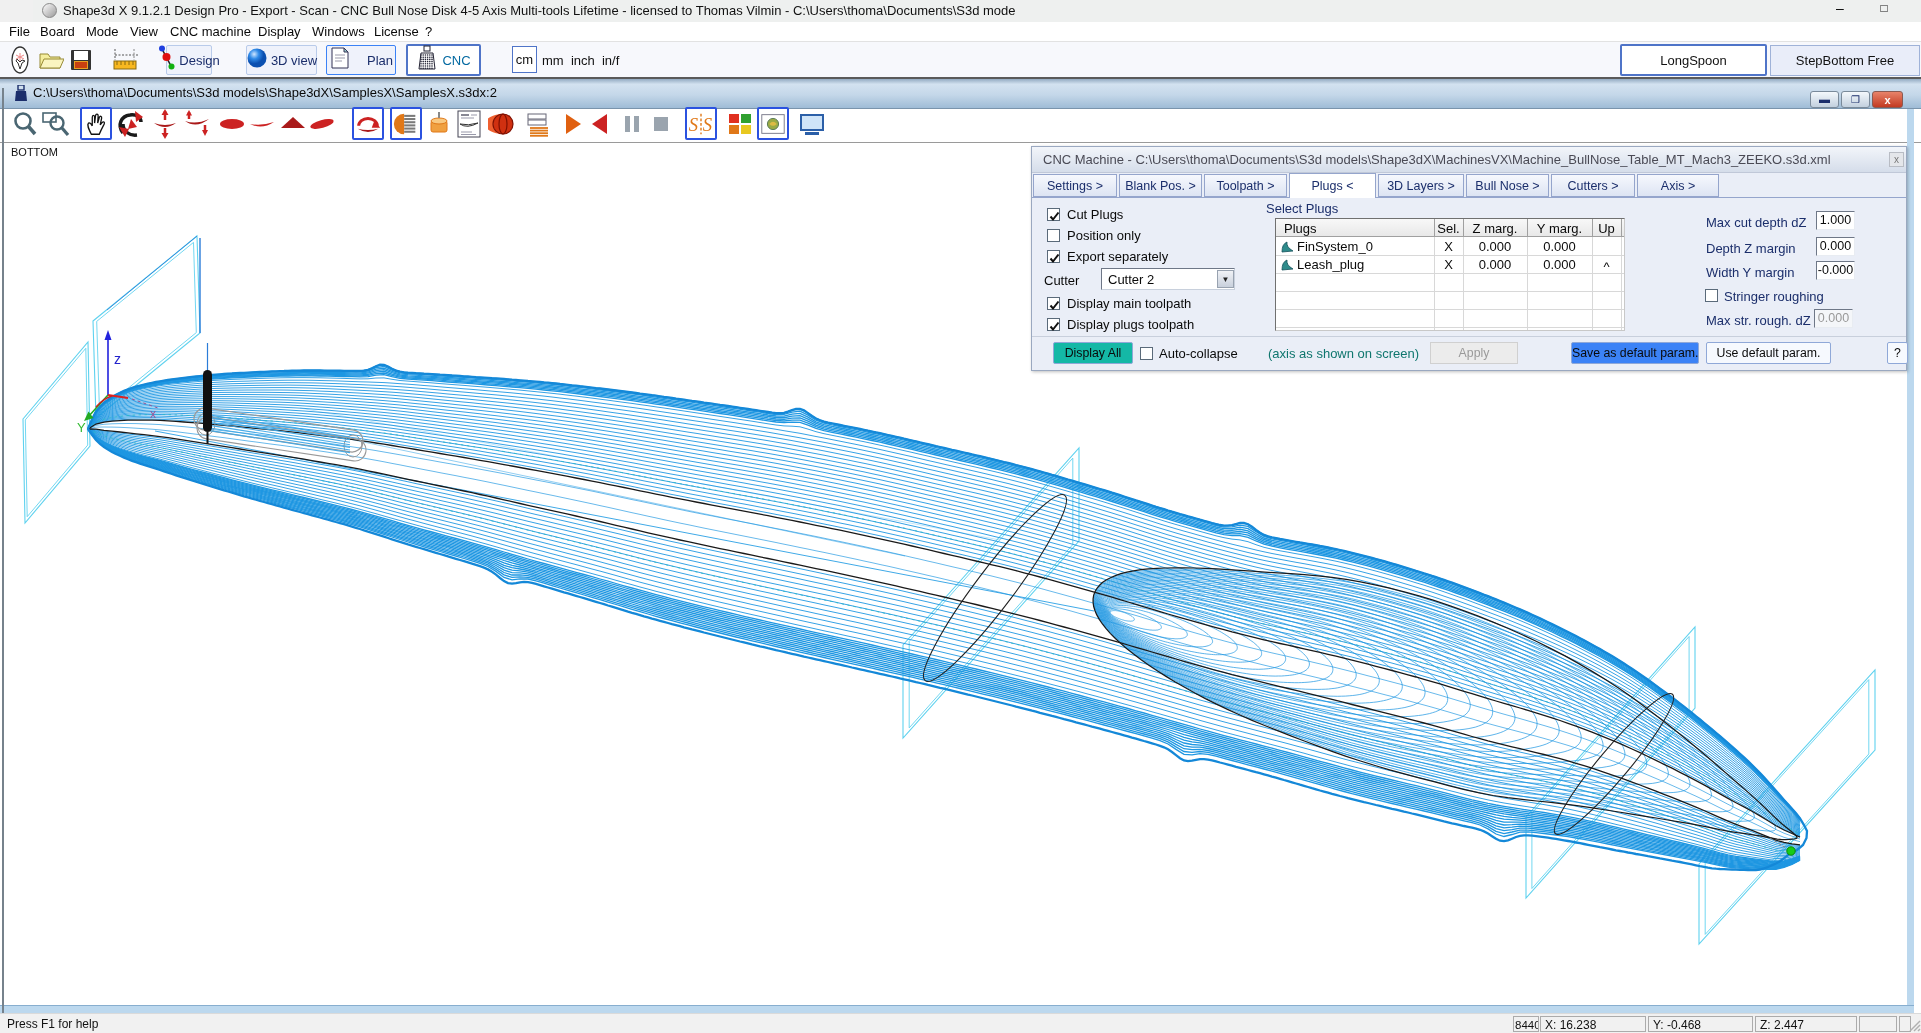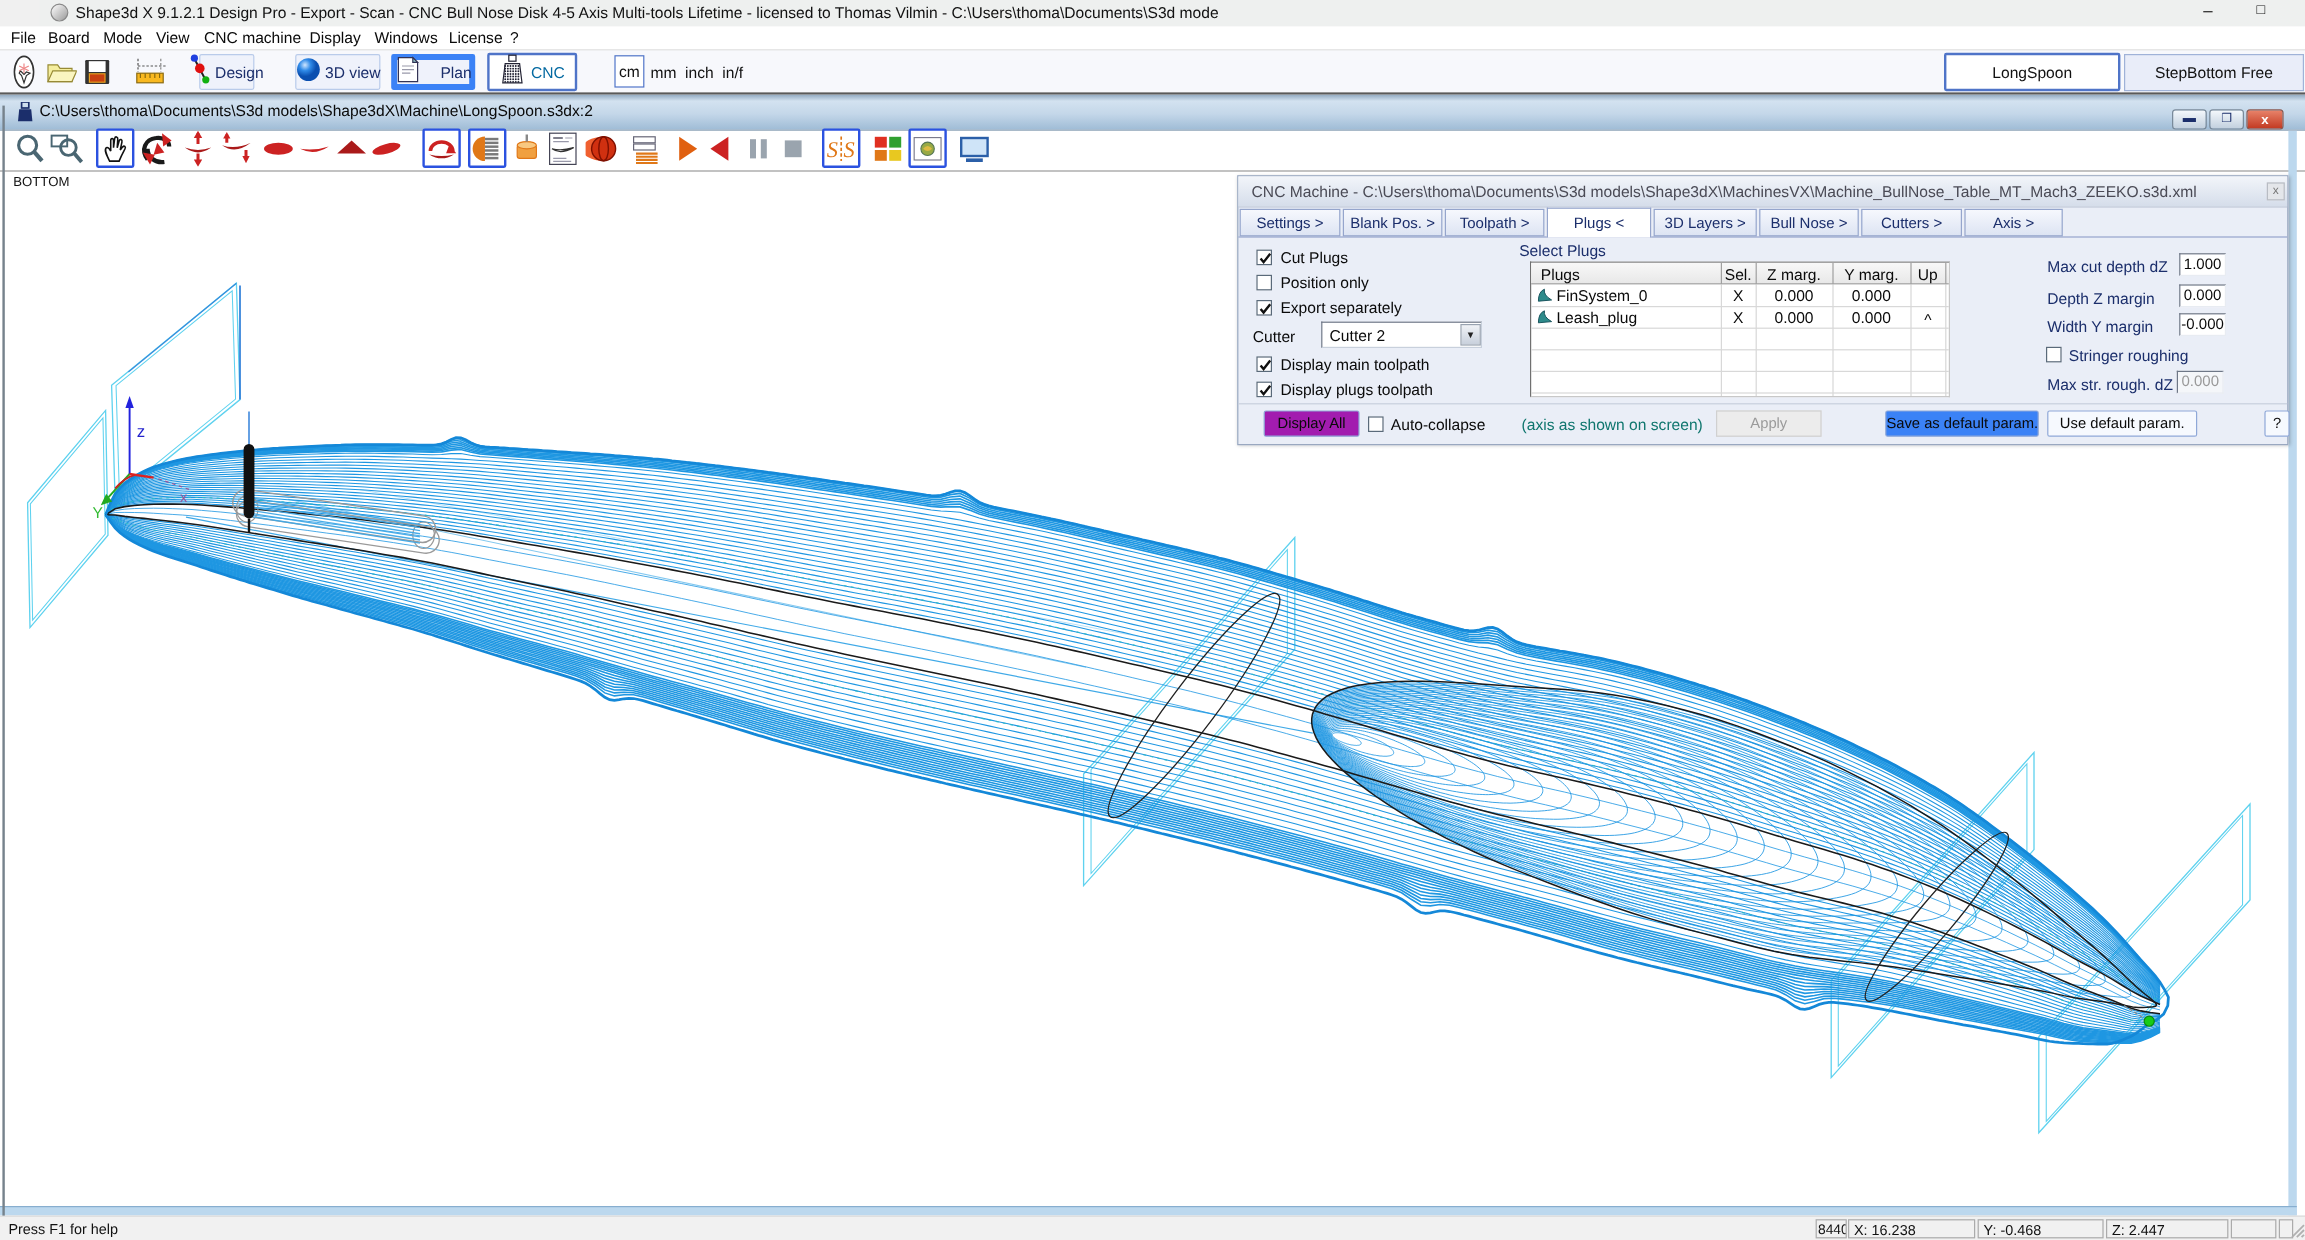--- a/index.html
+++ b/index.html
@@ -74,21 +74,21 @@
             <radialGradient id="sg" cx="0.35" cy="0.3">
               <stop offset="0" stop-color="#cfe6ff"></stop>
               <stop offset="0.5" stop-color="#2f8ae8"></stop>
               <stop offset="1" stop-color="#0a4fb0"></stop>
             </radialGradient>
           </defs>
           <circle cx="11" cy="11" r="9.5" fill="url(#sg)"></circle>
         </svg></span>
       <span style="font-size:13px;color:#1b2e6b">3D view</span>
     </div>
-  <div class="abs" style="left:326px;top:3px;width:70px;height:30px;border:5px solid #3b82f6;background:#eff2fb;border-radius:2px;display:flex;align-items:center;justify-content:center;white-space:nowrap;gap:16px">
+  <div class="abs" style="left:326px;top:3px;width:70px;height:30px;border:1px solid #3b82f6;background:#eff2fb;border-radius:2px;display:flex;align-items:center;justify-content:center;white-space:nowrap;gap:16px">
       <span><svg width="22" height="24" viewBox="0 0 22 24">
           <path d="M3 2 L15 2 L19 6 L19 22 L3 22 Z" fill="#fff" stroke="#335"></path>
           <path d="M15 2 L15 6 L19 6 Z" fill="#9cc" stroke="#335"></path>
           <g stroke="#99a" stroke-width="1">
             <line x1="6" y1="9" x2="16" y2="9"></line>
             <line x1="6" y1="12" x2="16" y2="12"></line>
             <line x1="6" y1="15" x2="13" y2="15"></line>
           </g>
         </svg></span>
       <span style="font-size:13px;color:#1b2e6b">Plan</span>
@@ -150,21 +150,21 @@
   <div class="abs" style="left:1770px;top:3px;width:150px;height:31px;border:1px solid #9fb2d8;background:#e9edf9;display:flex;align-items:center;justify-content:center;white-space:nowrap;font-size:13px;color:#111">StepBottom Free</div>
 </div>
 <div class="abs" style="left:0;top:77px;width:1921px;height:2px;background:#5a5a5a"></div>
 
 <div class="abs" style="left:0;top:79px;width:1921px;height:934px;background:#fff">
   <div class="abs" style="left:0;top:0;width:1921px;height:30px;background:linear-gradient(180deg,#93abc2 0%,#d3e2f0 18%,#c4d7e9 55%,#9fbcd6 100%);border-bottom:1px solid #7a94ac">
     <svg class="abs" style="left:14px;top:6px" width="14" height="17" viewBox="0 0 14 17">
         <rect x="4" y="0" width="6" height="5" fill="none" stroke="#1b2e6b" stroke-width="1.4"></rect>
         <path d="M2 6 L12 6 L13 16 L1 16 Z" fill="#1b2e6b"></path>
       </svg>
-    <span class="abs" style="left:33px;top:6px;font-size:13px;color:#0a0a0a">C:\Users\thoma\Documents\S3d models\Shape3dX\Machine\LongSpoon.s3dx:2</span>
+    <span class="abs" style="left:33px;top:6px;font-size:13px;color:#0a0a0a">C:\Users\thoma\Documents\S3d models\Shape3dX\SamplesX\SamplesX.s3dx:2</span>
     <div class="abs" style="left:1810px;top:12px;width:29px;height:17px;border:1px solid #7a8a9a;border-radius:3px;background:linear-gradient(180deg,#f4f8fc,#c2d0de);text-align:center;font-size:11px;line-height:15px;color:#1b2e6b">▬</div>
     <div class="abs" style="left:1841px;top:12px;width:29px;height:17px;border:1px solid #7a8a9a;border-radius:3px;background:linear-gradient(180deg,#f4f8fc,#c2d0de);text-align:center;font-size:10px;line-height:16px;color:#1b2e6b">❐</div>
     <div class="abs" style="left:1872px;top:12px;width:31px;height:17px;border:1px solid #8a5a52;border-radius:3px;background:linear-gradient(180deg,#e8836a,#c23a22);text-align:center;font-size:11px;line-height:16px;color:#fff;font-weight:bold">x</div>
   </div>
   <div class="abs" style="left:0;top:30px;width:1921px;height:34px;background:#fff;border-bottom:1px solid #9a9a9a"></div>
   <div class="abs" style="left:1907px;top:30px;width:7px;height:904px;background:#bcd8ee"></div>
   <div class="abs" style="left:0;top:926px;width:1914px;height:8px;background:#bcd8ee;border-top:1px solid #87aecf"></div>
 </div>
 <div style="position:absolute;left:10px;top:109px;width:30px;height:30px">
     <svg width="30" height="30" viewBox="0 0 30 30" style="display:block">
@@ -564,21 +564,21 @@
   <span class="abs" style="left:674px;top:94px;font-size:13px;color:#1b2e6b">Depth Z margin</span>
   <div class="abs" style="left:784px;top:90px;width:39px;height:19px;background:#fff;border:1px solid;border-color:#6e7787 #e8ecf2 #e8ecf2 #6e7787;font-size:12.5px;color:#0a0a0a;text-align:center;line-height:17px;overflow:hidden">0.000</div>
   <span class="abs" style="left:674px;top:118px;font-size:13px;color:#1b2e6b">Width Y margin</span>
   <div class="abs" style="left:784px;top:114px;width:39px;height:19px;background:#fff;border:1px solid;border-color:#6e7787 #e8ecf2 #e8ecf2 #6e7787;font-size:12.5px;color:#0a0a0a;text-align:center;line-height:17px;overflow:hidden">-0.000</div>
   <div class="abs" style="left:673px;top:142px;width:13px;height:13px;background:#fff;border:1px solid #5a6a7a"></div>
     <span class="abs" style="left:692px;top:142px;font-size:13px;color:#1b2e6b">Stringer roughing</span>
   <span class="abs" style="left:674px;top:166px;font-size:13px;color:#1b2e6b">Max str. rough. dZ</span>
   <div class="abs" style="left:782px;top:162px;width:39px;height:19px;background:#f4f6f9;border:1px solid;border-color:#6e7787 #e8ecf2 #e8ecf2 #6e7787;font-size:12.5px;color:#999;text-align:center;line-height:17px;overflow:hidden">0.000</div>
 
   <div class="abs" style="left:0;top:189px;width:874px;height:1px;background:#c8cfdc"></div>
-  <div class="abs" style="left:21px;top:195px;width:80px;height:22px;background:#a21caf;border:1px solid #8fa8d8;border-radius:2px;text-align:center;line-height:20px;font-size:12.3px;white-space:nowrap;overflow:hidden;color:#0a0a0a">Display All</div>
+  <div class="abs" style="left:21px;top:195px;width:80px;height:22px;background:#14b8a6;border:1px solid #8fa8d8;border-radius:2px;text-align:center;line-height:20px;font-size:12.3px;white-space:nowrap;overflow:hidden;color:#0a0a0a">Display All</div>
   <div class="abs" style="left:108px;top:200px;width:13px;height:13px;background:#fff;border:1px solid #5a6a7a"></div>
     <span class="abs" style="left:127px;top:199px;font-size:13px;color:#0a0a0a">Auto-collapse</span>
   <span class="abs" style="left:236px;top:199px;font-size:13px;color:#0f766e">(axis as shown on screen)</span>
   <div class="abs" style="left:398px;top:195px;width:88px;height:22px;background:#ececec;border:1px solid #d0d0d0;text-align:center;line-height:20px;font-size:12.3px;white-space:nowrap;overflow:hidden;color:#9a9a9a">Apply</div>
   <div class="abs" style="left:539px;top:195px;width:128px;height:22px;background:#3b82f6;border:1px solid #8fa8d8;border-radius:2px;text-align:center;line-height:20px;font-size:12.3px;white-space:nowrap;overflow:hidden;color:#0a0a0a">Save as default param.</div>
   <div class="abs" style="left:674px;top:195px;width:125px;height:22px;background:#f6f9fe;border:1px solid #8fa8d8;border-radius:2px;text-align:center;line-height:20px;font-size:12.3px;white-space:nowrap;overflow:hidden;color:#0a0a0a">Use default param.</div>
   <div class="abs" style="left:855px;top:195px;width:21px;height:22px;background:#f6f9fe;border:1px solid #8fa8d8;border-radius:2px;text-align:center;line-height:20px;font-size:12.3px;white-space:nowrap;overflow:hidden;color:#0a0a0a">?</div>
 </div>
 
 <div class="abs" style="left:0;top:1013px;width:1921px;height:20px;background:#f1f1f1;border-top:1px solid #dadada;font-size:12px;color:#111">

